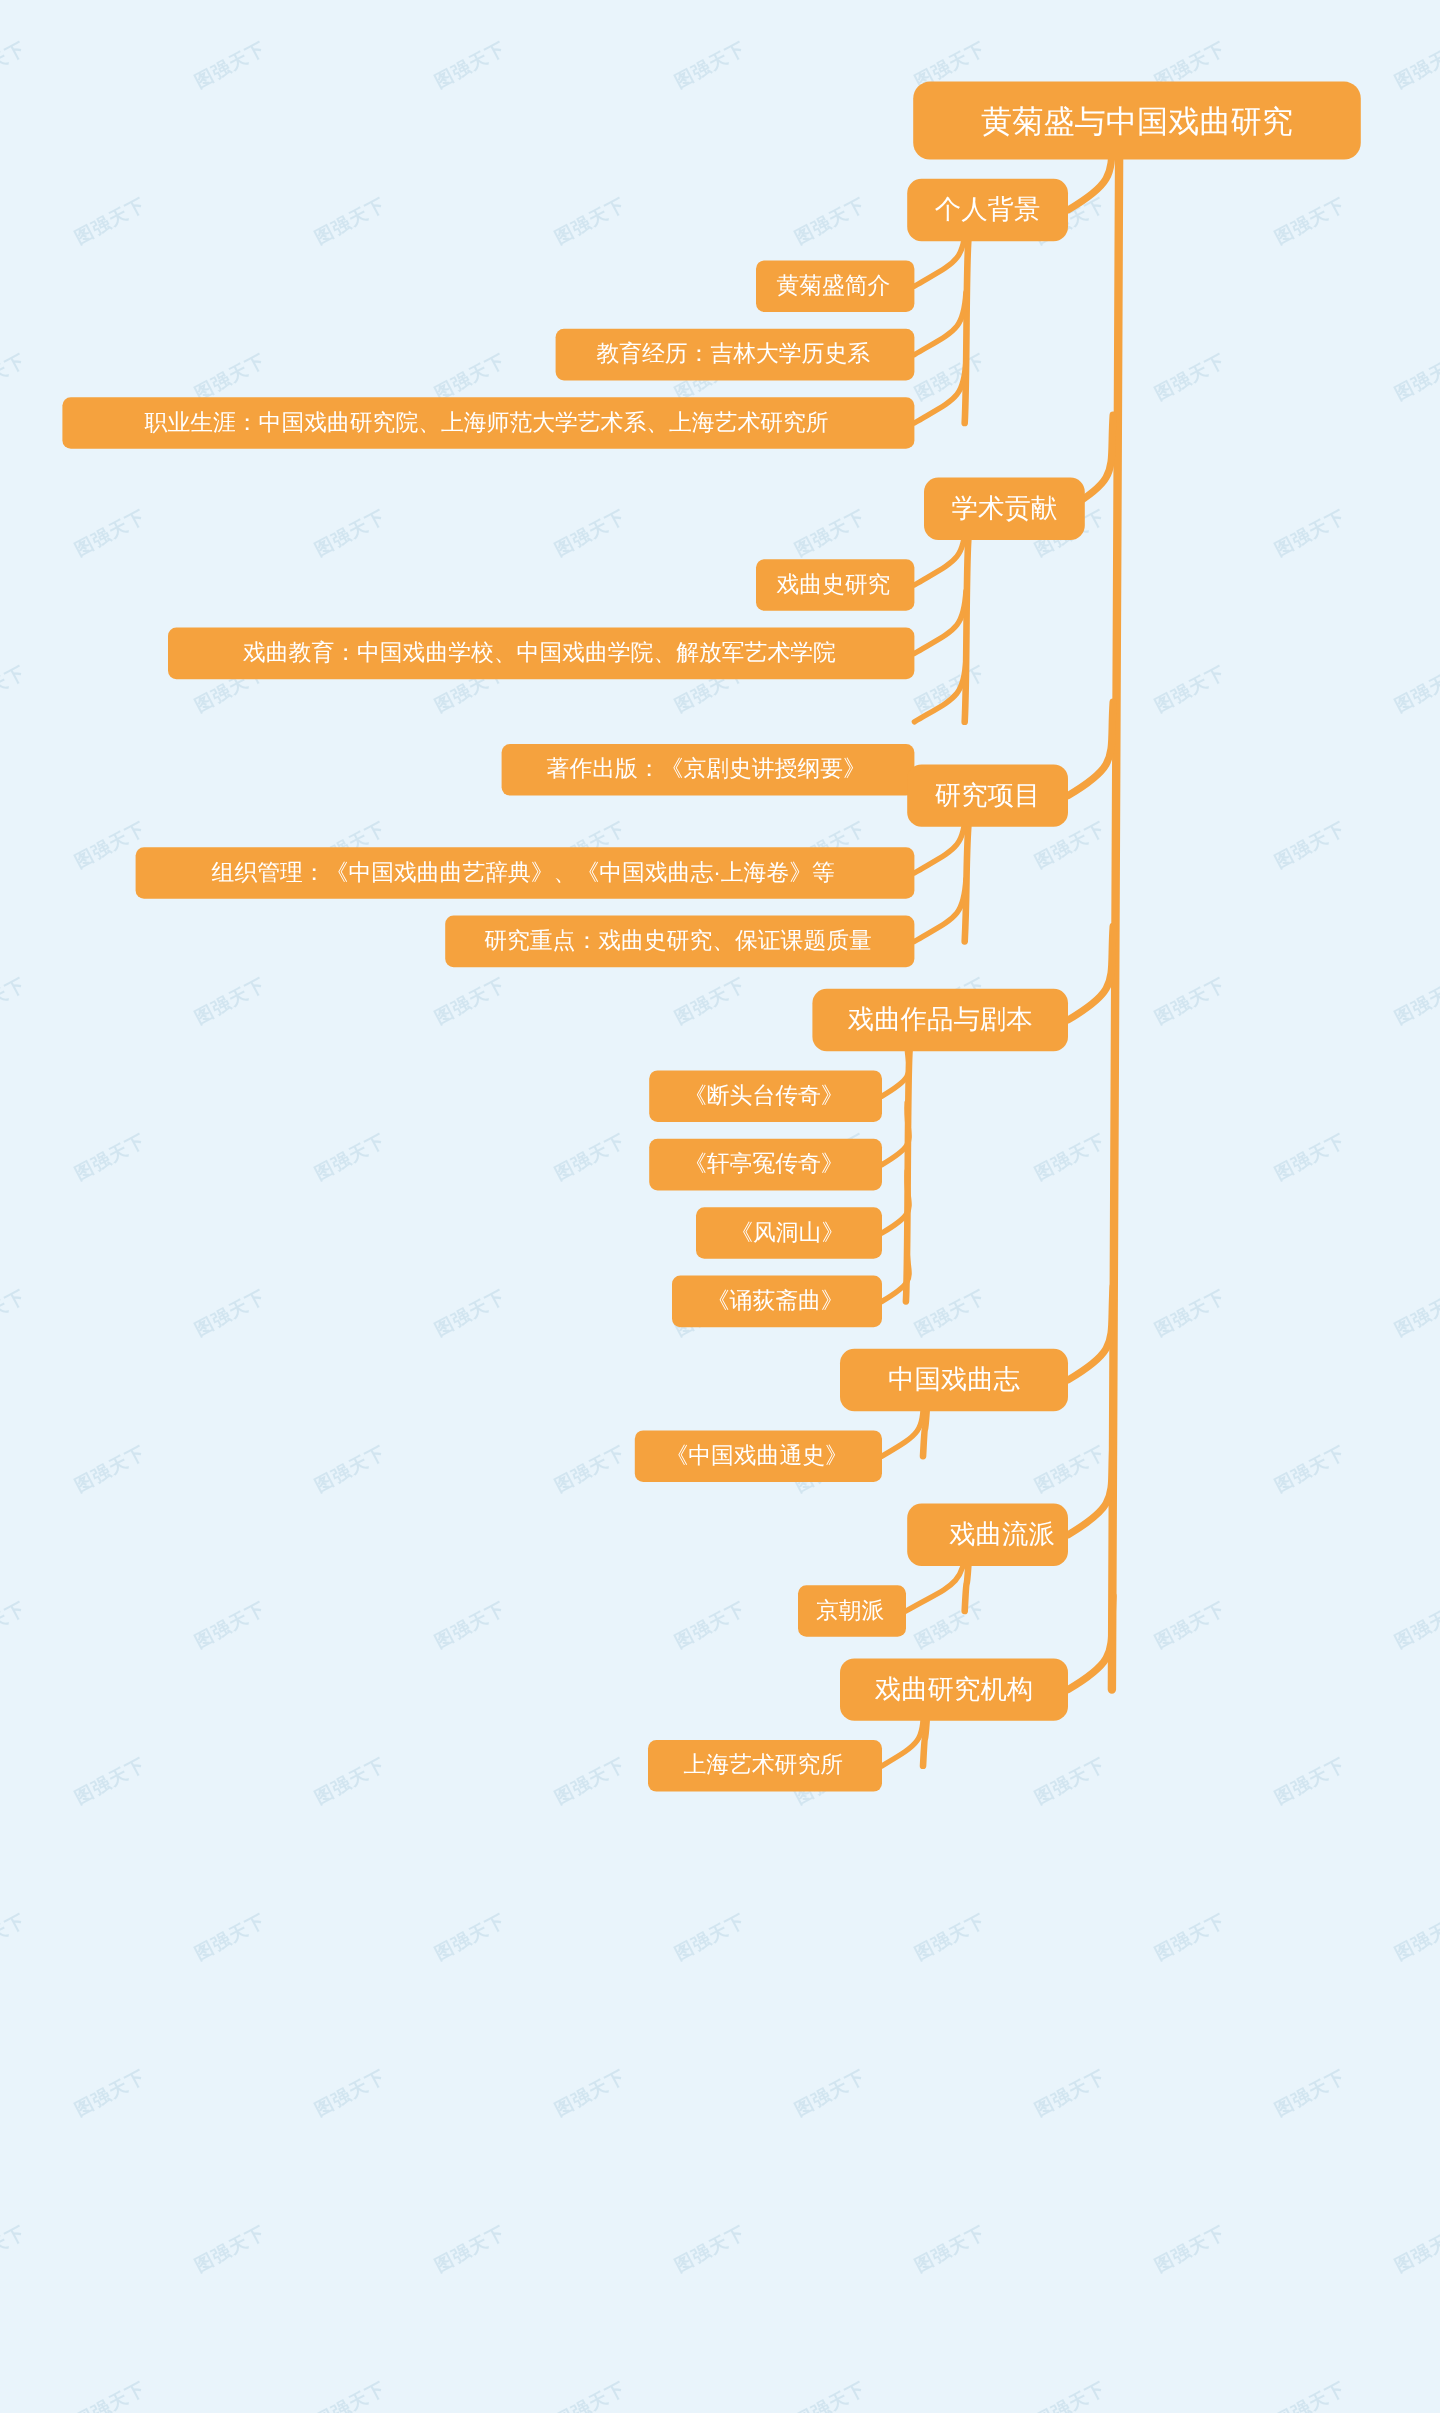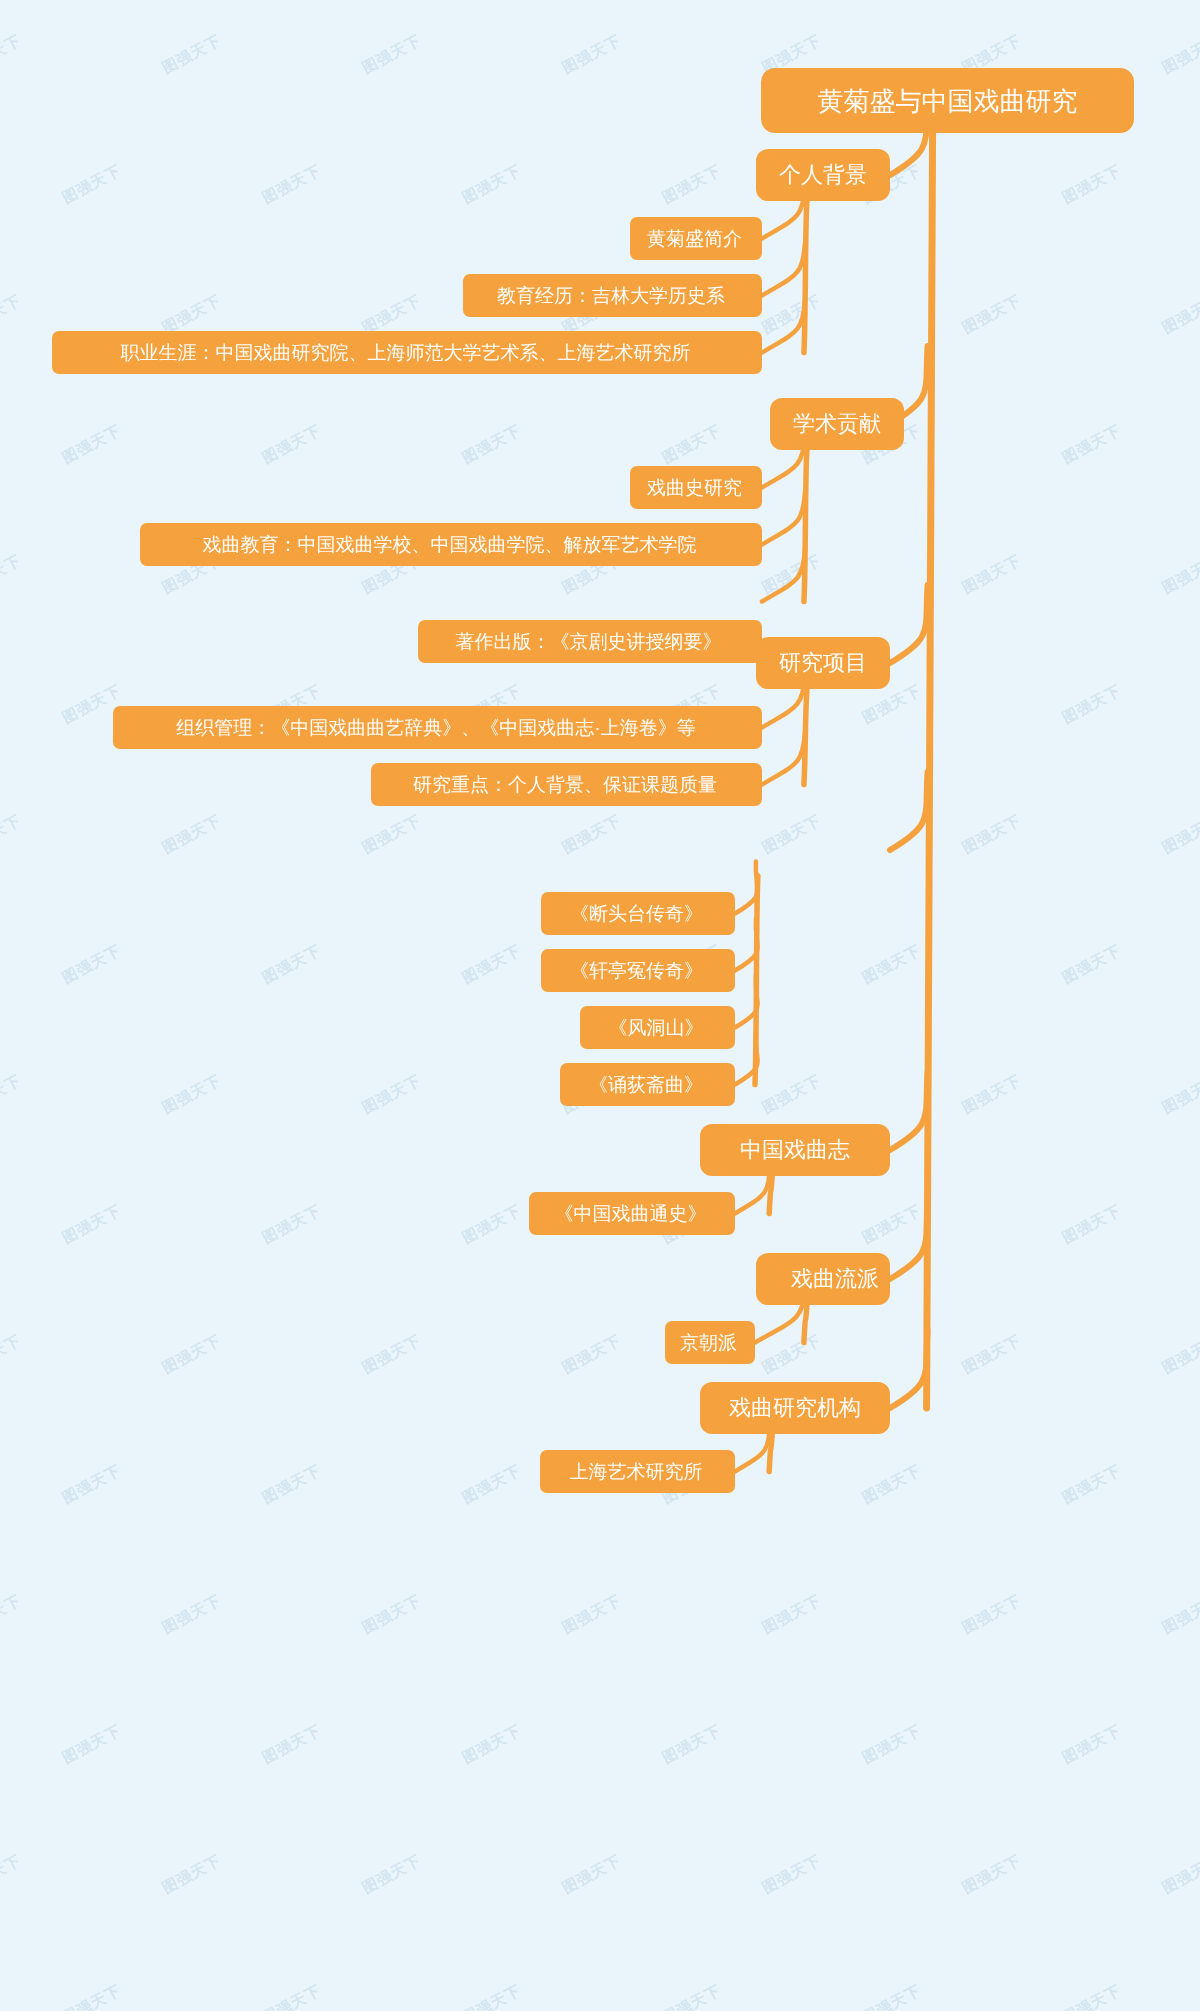--- a/index.html
+++ b/index.html
@@ -245,21 +245,24 @@
       <div class="node leaf" style="left: 418px; top: 580px; width: 344px; height: 43px; margin-top: 40px;">
         <span>著作出版：《京剧史讲授纲要》</span>
       </div>
       <div class="node branch" style="left: 756px; top: 637px; width: 134px; height: 52px;">
         <span>研究项目</span>
       </div>
       <div class="node leaf" style="left: 113px; top: 706px; width: 649px; height: 43px; align-items: center;">
         <span>组织管理：《中国戏曲曲艺辞典》、《中国戏曲志·上海卷》等</span>
       </div>
       <div class="node leaf" style="left: 371px; top: 763px; width: 391px; height: 43px;">
-        <span>研究重点：个人背景、保证课题质量</span>
+        <span>研究重点：戏曲史研究、保证课题质量</span>
+      </div>
+      <div class="node branch" style="left: 677px; top: 824px; width: 213px; height: 52px;">
+        <span>戏曲作品与剧本</span>
       </div>
       <div class="node leaf" style="left: 541px; top: 892px; width: 194px; height: 43px;">
         <span>《断头台传奇》</span>
       </div>
       <div class="node leaf" style="left: 541px; top: 949px; width: 194px; height: 43px;">
         <span>《轩亭冤传奇》</span>
       </div>
       <div class="node leaf" style="left: 580px; top: 1006px; width: 155px; height: 43px;">
         <span>《风洞山》</span>
       </div>

